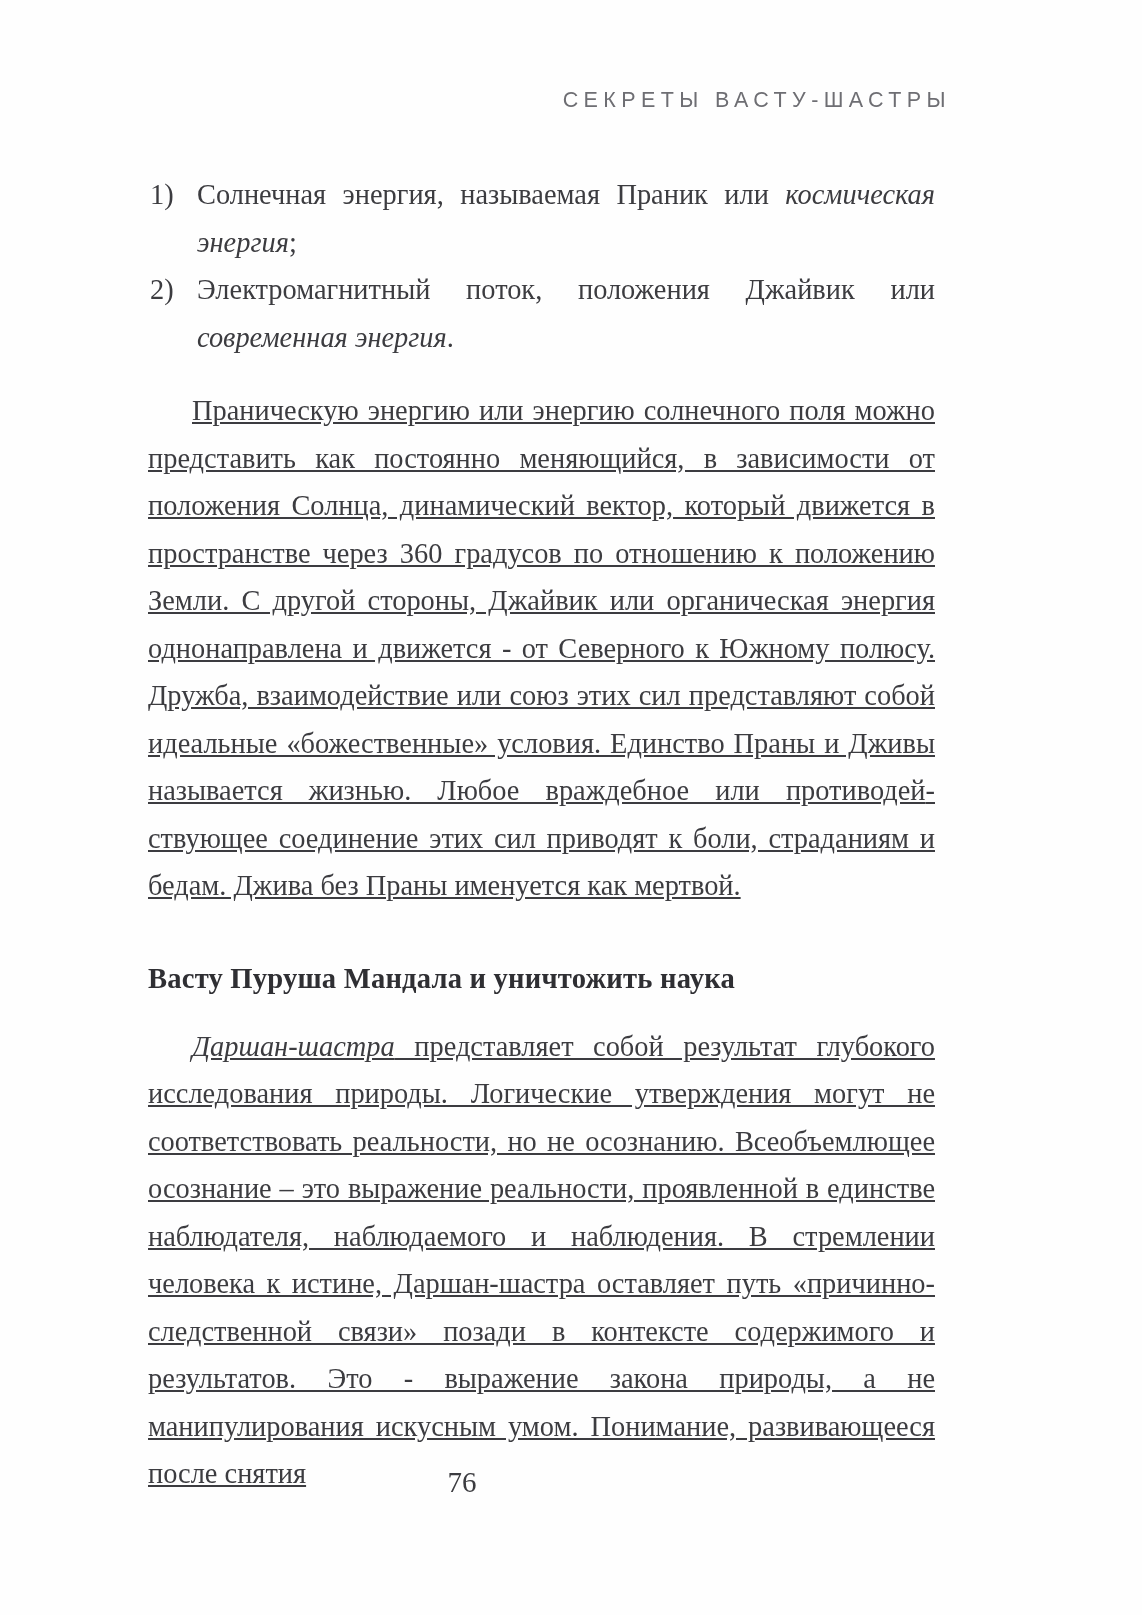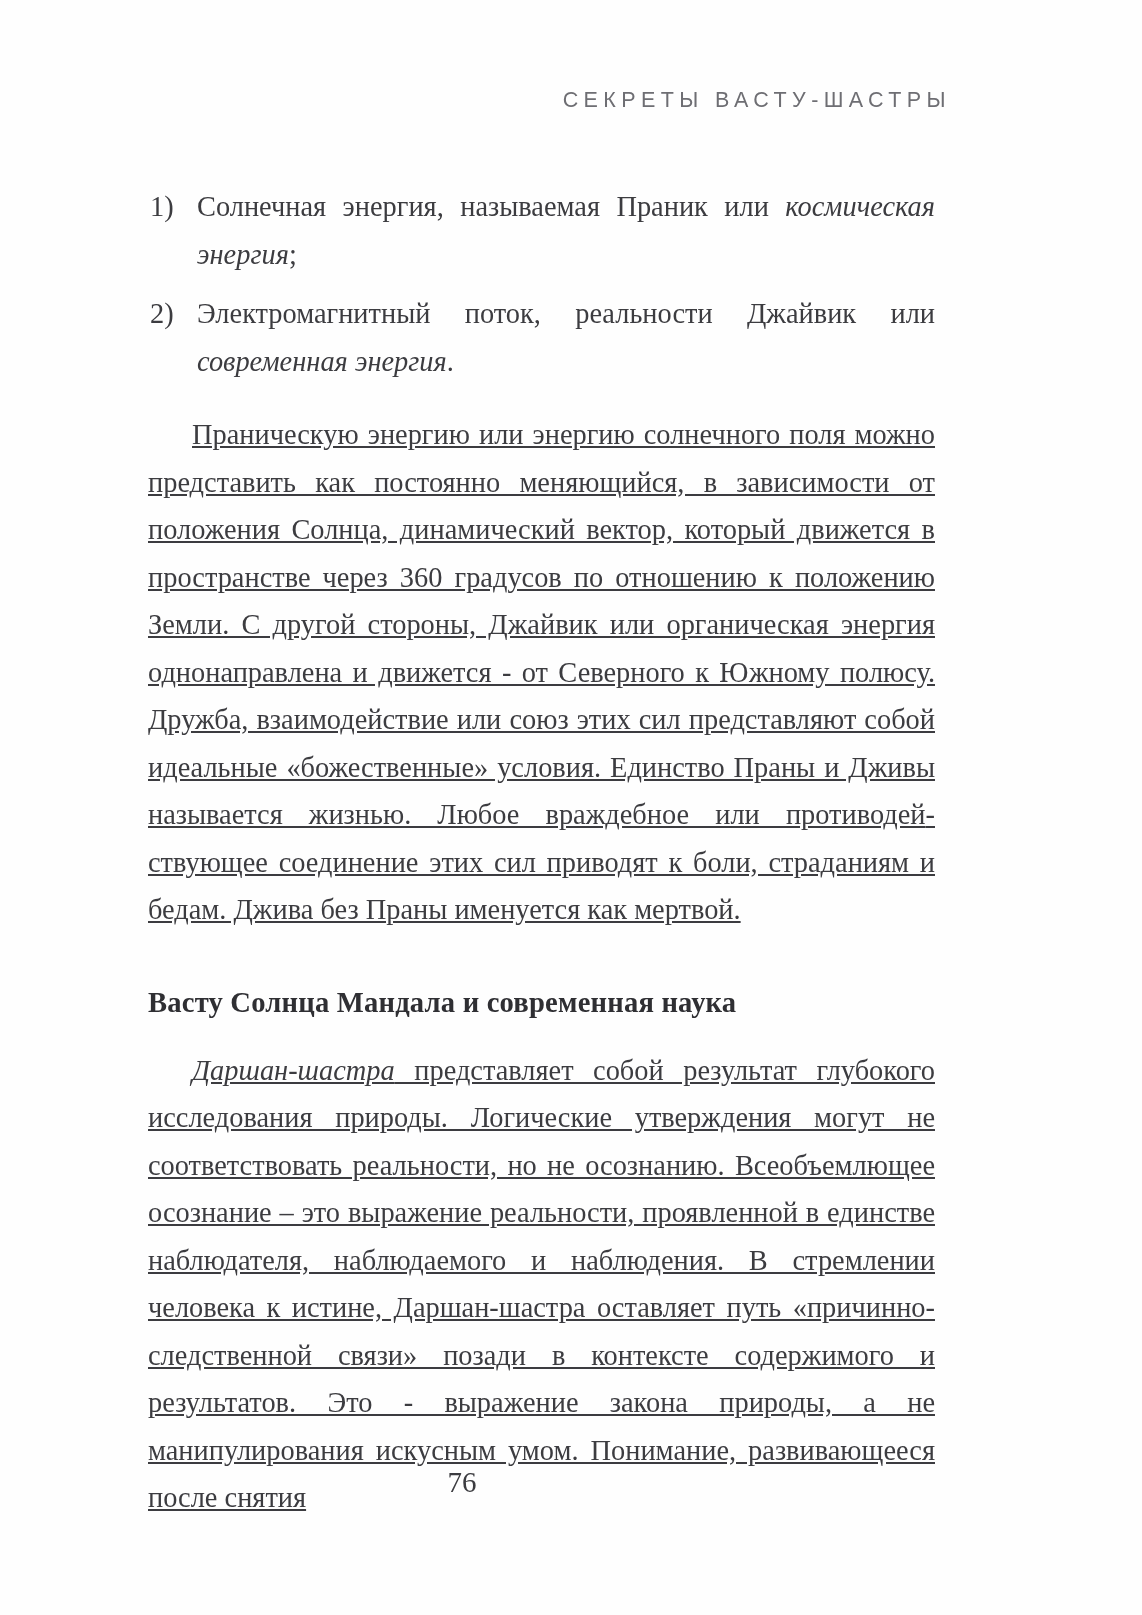--- a/index.html
+++ b/index.html
@@ -84,21 +84,21 @@
     color: #3c3c40;
   }
   ol.numbered li .marker {
     position: absolute;
     left: 2px;
     top: 0;
     font-size: 28.4px;
     line-height: 47.5px;
     color: #3c3c40;
   }
-  ol.numbered li .li-text { display: block; margin-top: 12px; }
+  ol.numbered li .li-text { display: block; }
 
   em, .ital {
     font-style: italic;
   }
 
   
   h2.section-heading {
     margin: 0;
     font-size: 28.6px;
     line-height: 40px;
@@ -131,31 +131,31 @@
 
     <div class="gap-before-list"></div>
 
     <ol class="numbered">
       <li>
         <span class="marker">1)</span>
         <span class="li-text"><span>Солнечная энергия, называемая Праник или </span><em>космиче­ская энергия</em><span>;</span></span>
       </li>
       <li>
         <span class="marker">2)</span>
-        <span class="li-text"><span>Электромагнитный поток, реальности Джайвик или </span><em>современная энергия</em><span>.</span></span>
+        <span class="li-text"><span>Электромагнитный поток, положения Джайвик или </span><em>современная энергия</em><span>.</span></span>
       </li>
     </ol>
 
     <div class="gap-after-list"></div>
 
     <p class="body indent">Праническую энергию или энергию солнечного поля можно представить как постоянно меняющийся, в зави­симости от положения Солнца, динамический вектор, ко­торый движется в пространстве через 360 градусов по от­ношению к положению Земли. С другой стороны, Джай­вик или органическая энергия однонаправлена и движет­ся - от Северного к Южному полюсу. Дружба, взаимодей­ствие или союз этих сил представляют собой идеальные «божественные» условия. Единство Праны и Дживы называется жизнью. Любое враждебное или противодей­ствующее соединение этих сил приводят к боли, страда­ниям и бедам. Джива без Праны именуется как мертвой.</p>
 
     <div class="gap-before-heading"></div>
 
-    <h2 class="section-heading">Васту Солнца Мандала и современная наука</h2>
+    <h2 class="section-heading">Васту Пуруша Мандала и уничтожить наука</h2>
 
     <div class="gap-after-heading"></div>
 
     <p class="body indent"><em>Даршан-шастра</em><span> представляет собой результат глубо­кого исследования природы. Логические утверждения могут не соответствовать реальности, но не осознанию. Всеобъемлющее осознание – это выражение реальности, проявленной в единстве наблюдателя, наблюдаемого и наблюдения. В стремлении человека к истине, Даршан-шастра оставляет путь «причинно-следственной связи» позади в контексте содержимого и результатов. Это - выражение закона природы, а не манипулирования ис­кусным умом. Понимание, развивающееся после снятия</span></p>
 
   </div>
 
   <div class="folio">76</div>
 
 </div>

